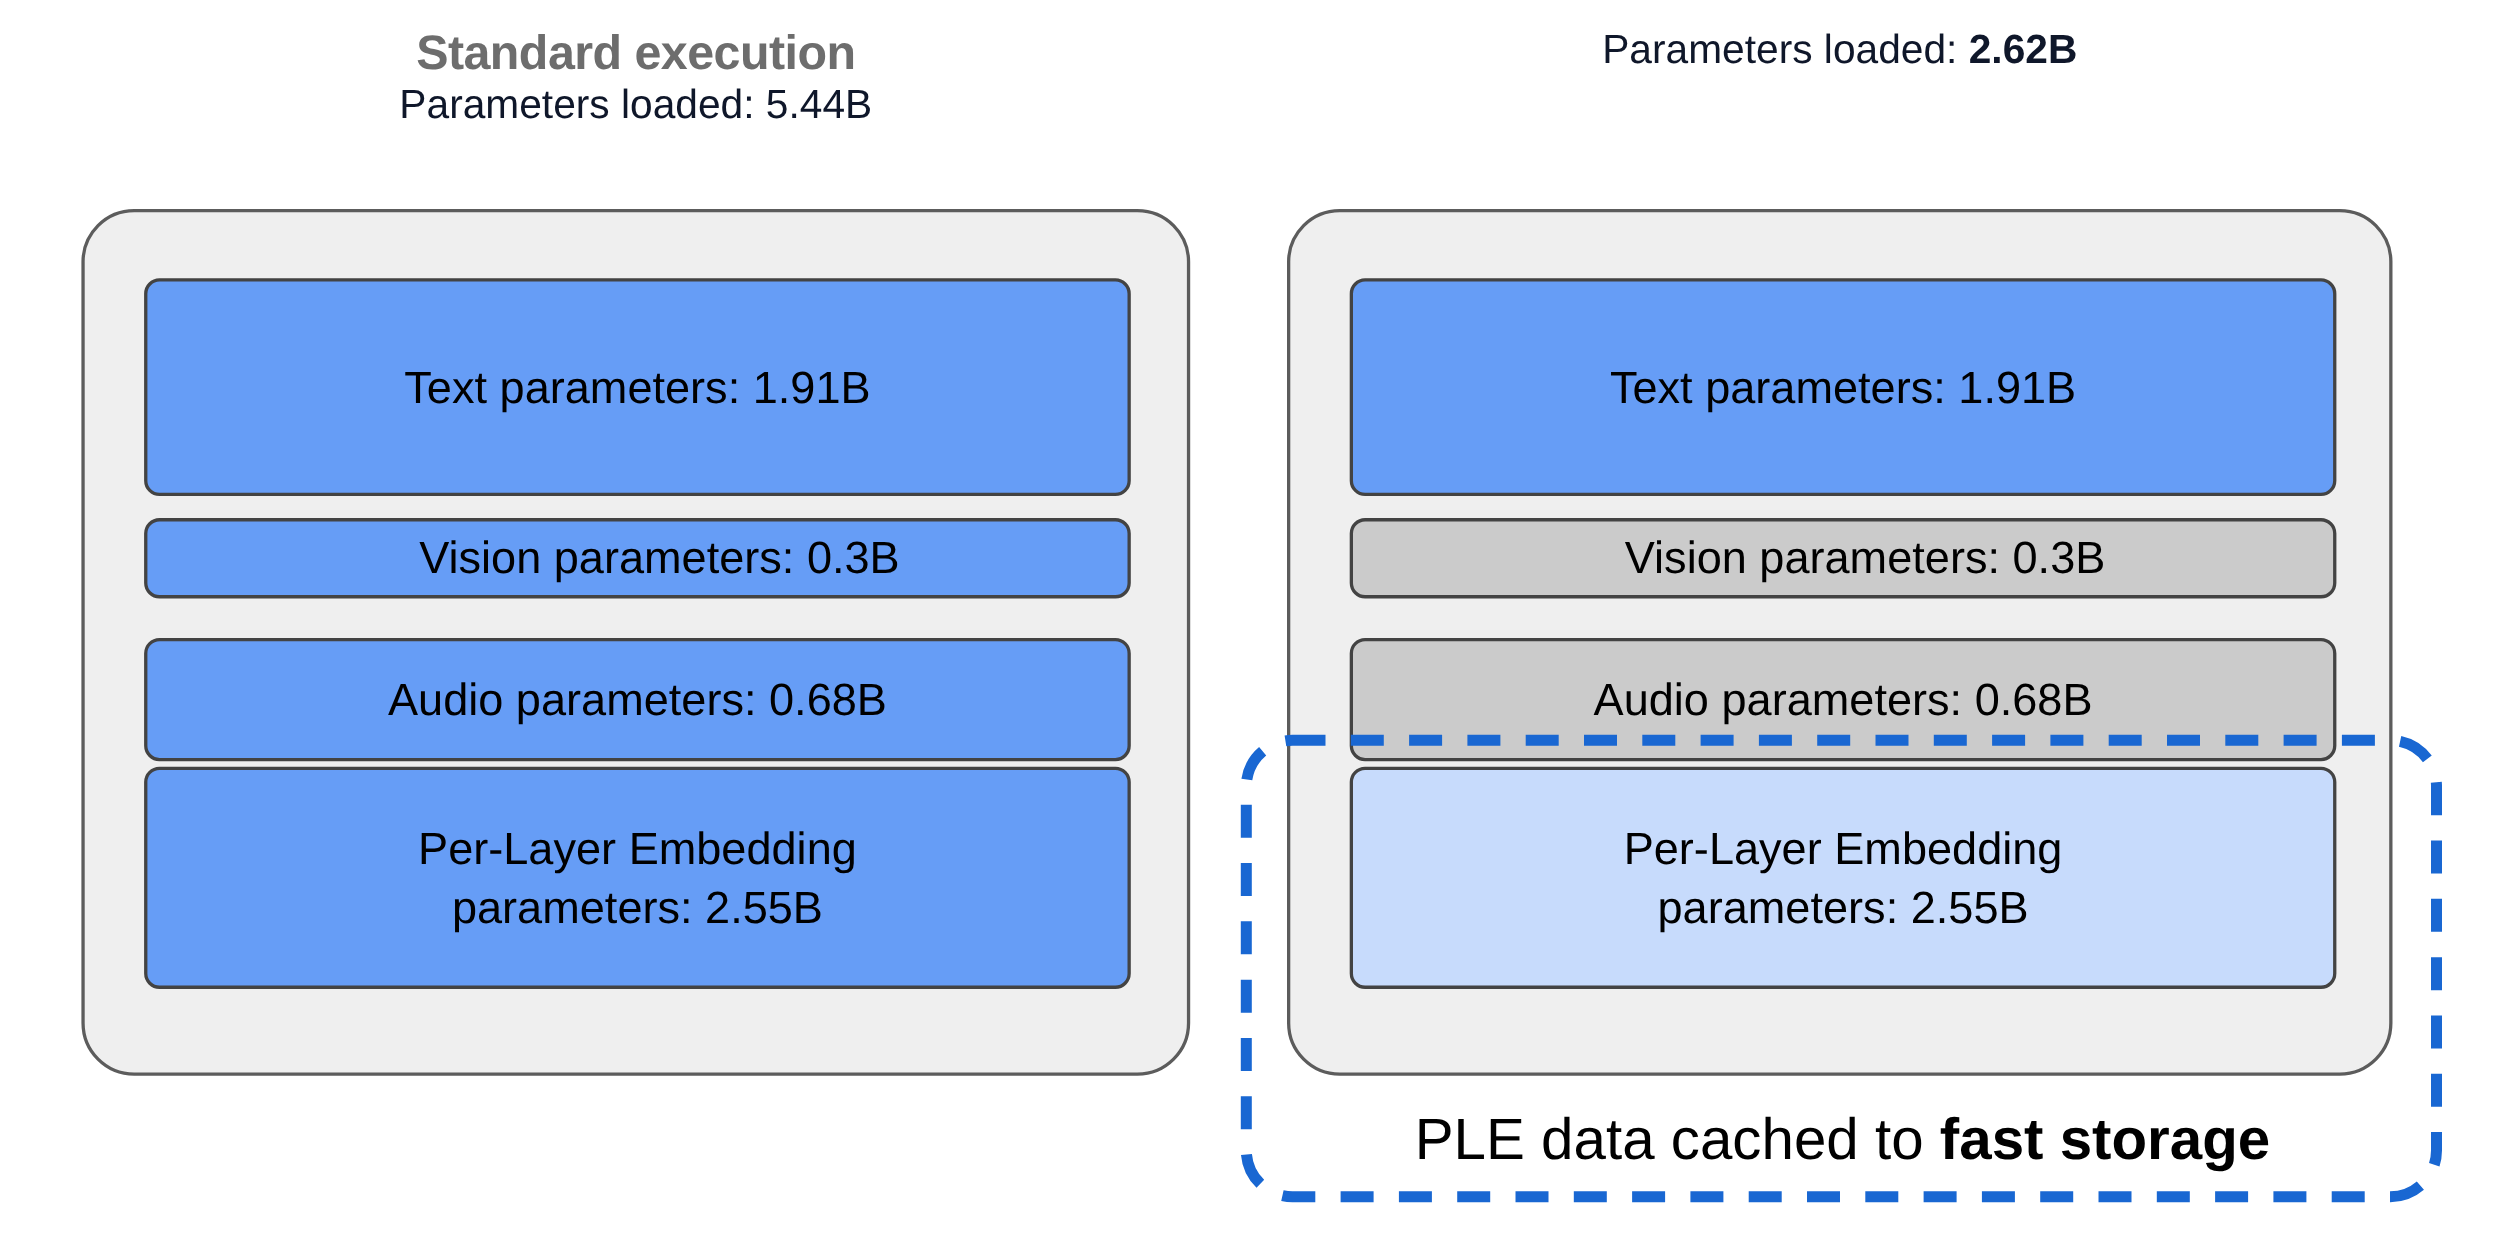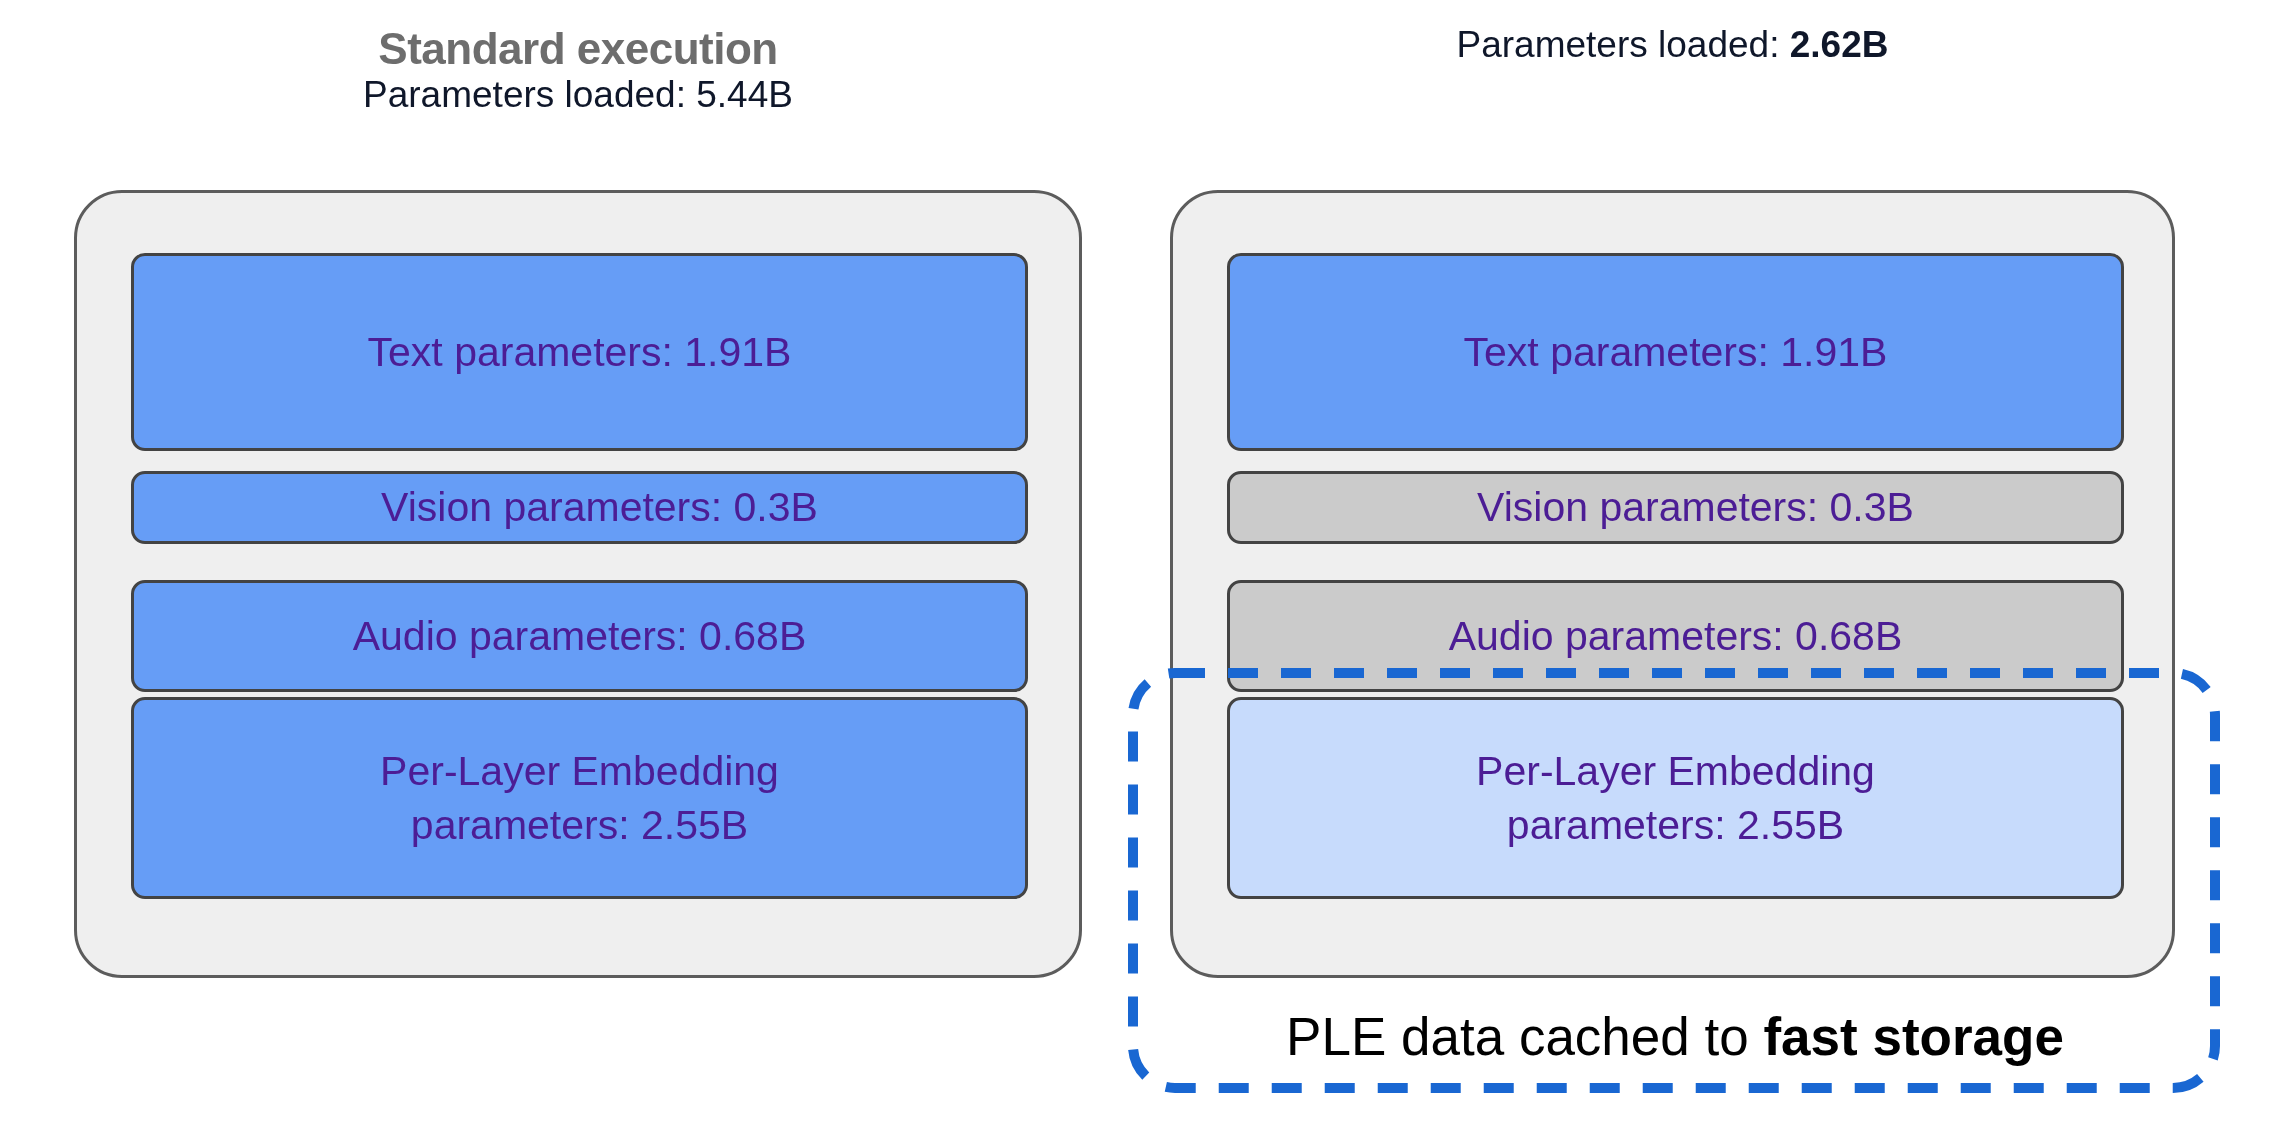--- a/index.html
+++ b/index.html
@@ -19,21 +19,21 @@
     background:#efefef;border:3px solid #5c5c5c;border-radius:48px;
     box-sizing:border-box;
   }
   .panel-left{left:74px;width:1008px;}
   .panel-right{left:1170px;width:1005px;}
 
   .pbox{
     position:absolute;left:54px;width:897px;
     border:3px solid #434343;border-radius:14px;box-sizing:border-box;
     display:flex;flex-direction:column;align-items:center;justify-content:center;
-    font-size:41px;color:#4c1d95;text-align:center;line-height:1.32;
+    font-size:41px;color:#000000;text-align:center;line-height:1.32;
   }
   .row-text{top:60px;height:198px;}
   .row-vision{top:278px;height:73px;padding-left:40px;}
   .row-audio{top:387px;height:112px;}
   .row-ple{top:504px;height:202px;}
 
   .fill-blue{background:#669df6;}
   .fill-gray{background:#cbcbcb;}
   .fill-lightblue{background:#c7dbfc;}
 

